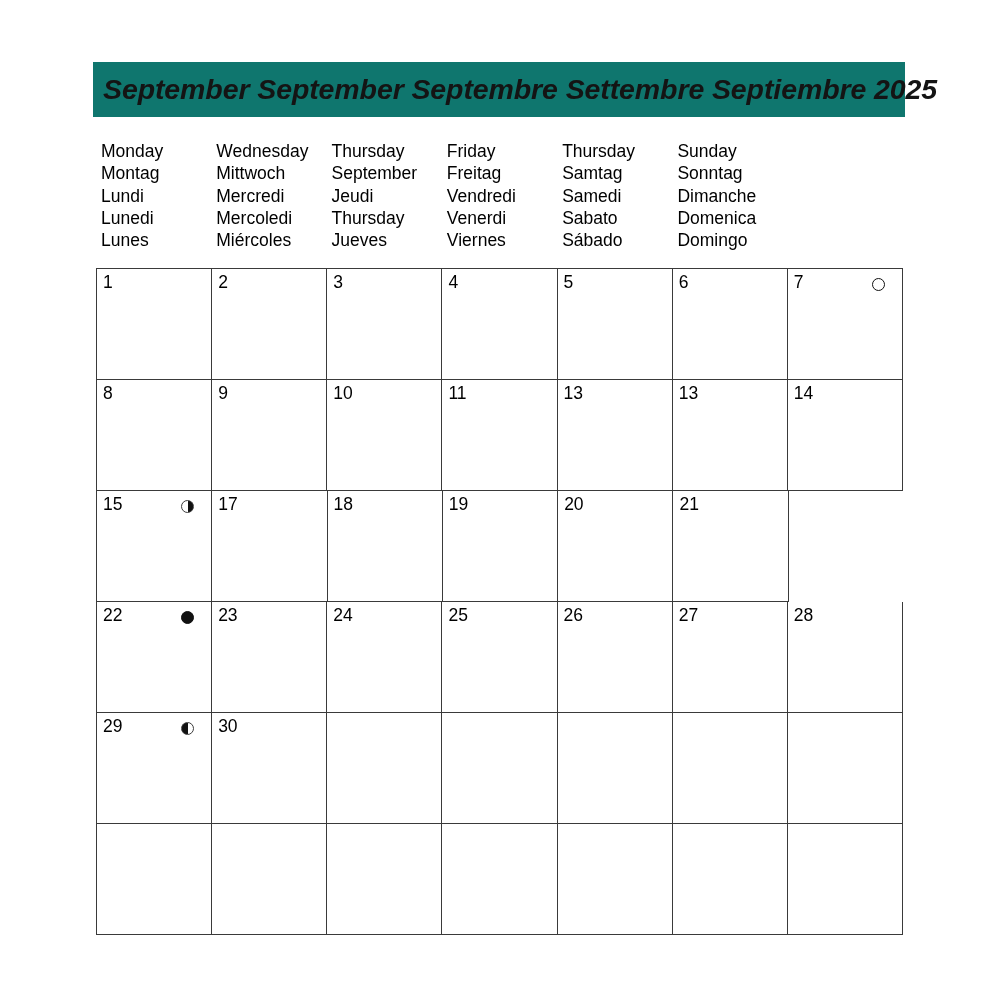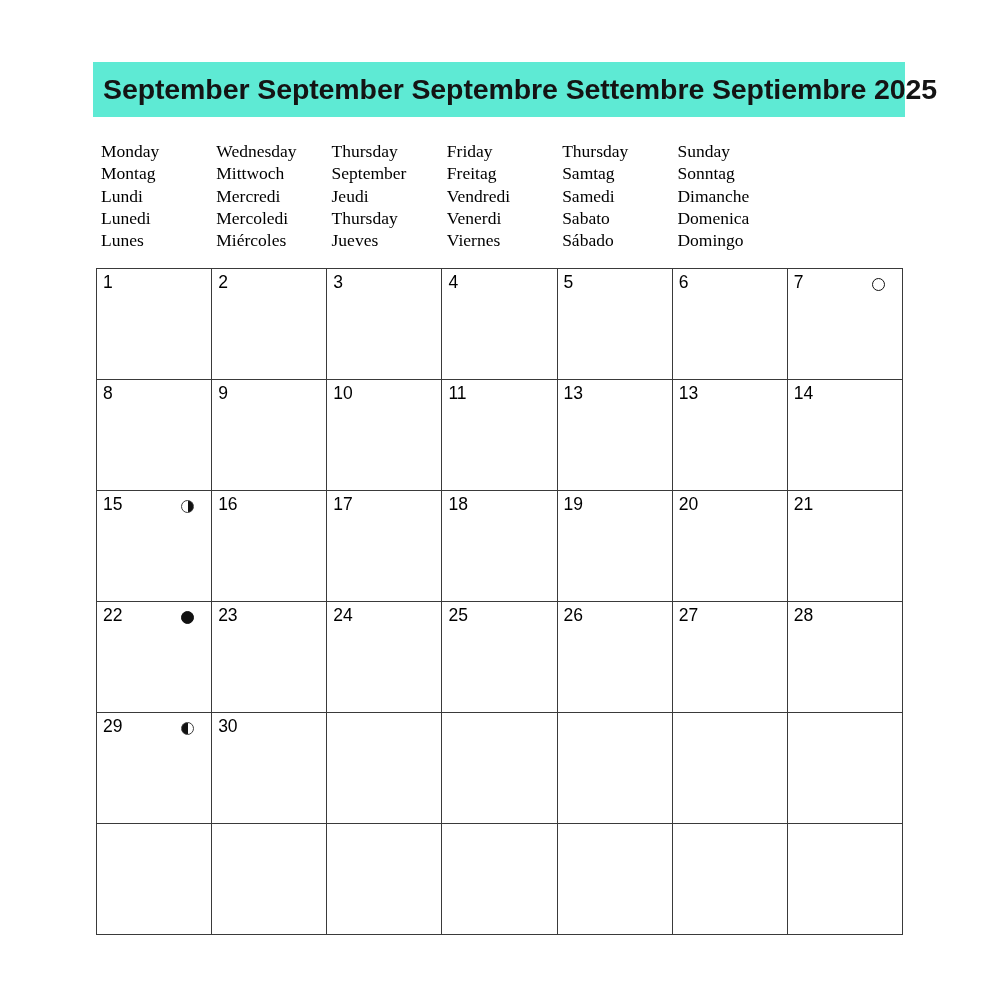--- a/index.html
+++ b/index.html
@@ -23,43 +23,43 @@
     height: 1000px;
   }
 
   
   #title-band {
     position: absolute;
     left: 93px;
     top: 62px;
     width: 812px;
     height: 55px;
-    background: #5eead4;
+    background: #0f766e;
     display: flex;
     align-items: center;
+    font-style: italic;
   }
   #title-text {
     padding-left: 10px;
     font-size: 28.5px;
     font-weight: bold;
     color: #141414;
     letter-spacing: -0.1px;
     white-space: nowrap;
     line-height: 1;
   }
 
   
   #weekday-header {
     position: absolute;
     left: 96px;
     top: 140px;
     width: 807px;
     height: 118px;
     display: flex;
-    font-family: Liberation Serif, serif;
   }
   .weekday-col {
     width: 115.29px;
     box-sizing: border-box;
     padding-left: 5px;
   }
   .weekday-name {
     font-size: 17.5px;
     color: #000000;
     line-height: 22.3px;
@@ -228,23 +228,20 @@
         <div class="day-cell">
           <span class="day-number">14</span>
         </div>
       </div>
       <div class="grid-row">
         <div class="day-cell">
           <span class="day-number">15</span>
           <span class="moon moon-last-quarter"></span>
         </div>
         <div class="day-cell">
-          <span class="day-number">16</span>
-        </div>
-        <div class="day-cell">
           <span class="day-number">17</span>
         </div>
         <div class="day-cell">
           <span class="day-number">18</span>
         </div>
         <div class="day-cell">
           <span class="day-number">19</span>
         </div>
         <div class="day-cell">
           <span class="day-number">20</span>

